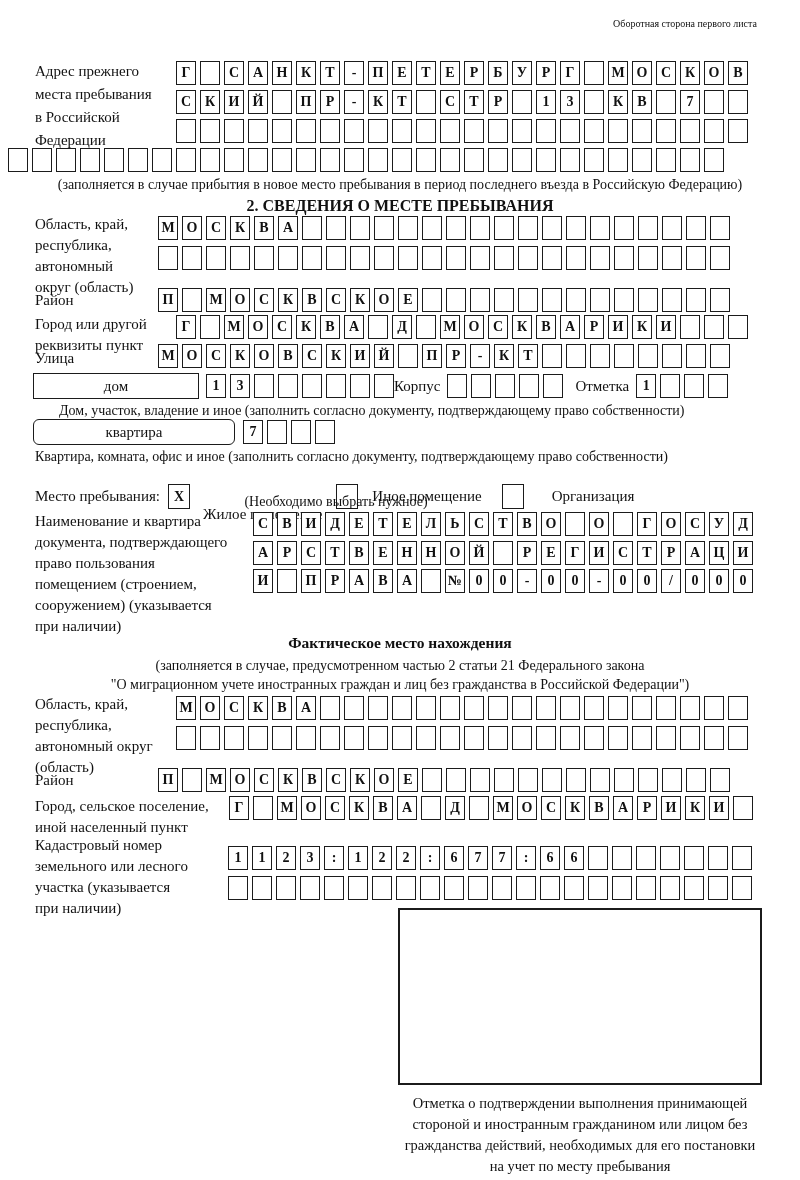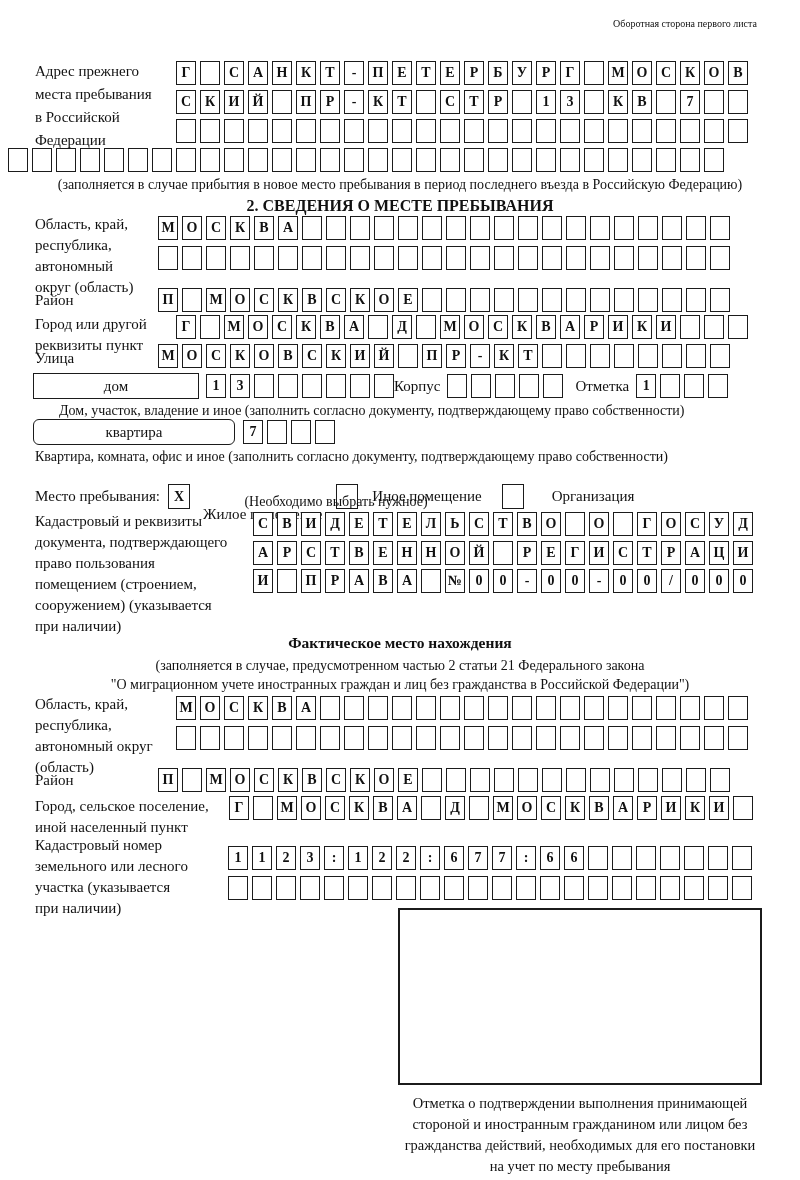--- a/index.html
+++ b/index.html
@@ -347,21 +347,21 @@
     <span class="cell chk" style="margin-left:8px;">X</span>
     <div class="lbl" style="margin-left:13px;white-space:nowrap;margin-top:36px;">Жилое помещение</div>
     <span class="cell chk" style="margin-left:14px;"></span>
     <div class="lbl" style="margin-left:14px;white-space:nowrap;">Иное помещение</div>
     <span class="cell chk" style="margin-left:20px;"></span>
     <div class="lbl" style="margin-left:28px;white-space:nowrap;">Организация</div>
   </div>
   <div class="abs note" style="left:186px;top:494px;width:300px;text-align:center;">(Необходимо выбрать нужное)</div>
 
   <div class="abs lbl" style="left:35px;top:511px;">
-      <div>Кадастровый и реквизиты</div>
+      <div>Наименование и квартира</div>
       <div>документа, подтверждающего</div>
       <div>право пользования</div>
       <div>помещением (строением,</div>
       <div>сооружением) (указывается</div>
       <div>при наличии)</div>
     </div>
   <div class="abs cells" style="left:253px;top:512px;">
       <span class="cell">С</span>
       <span class="cell">В</span>
       <span class="cell">И</span>

